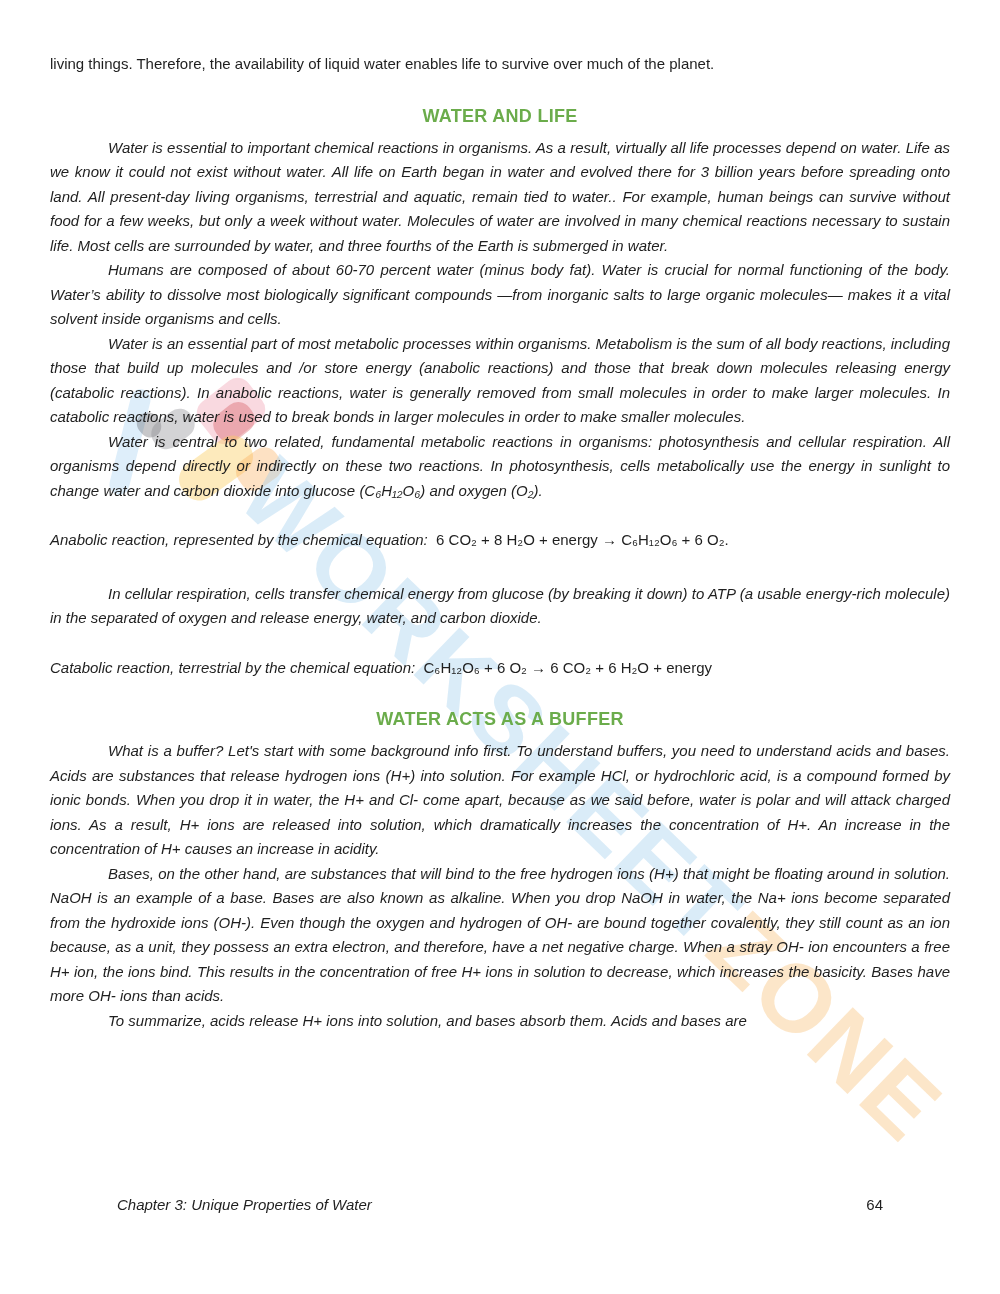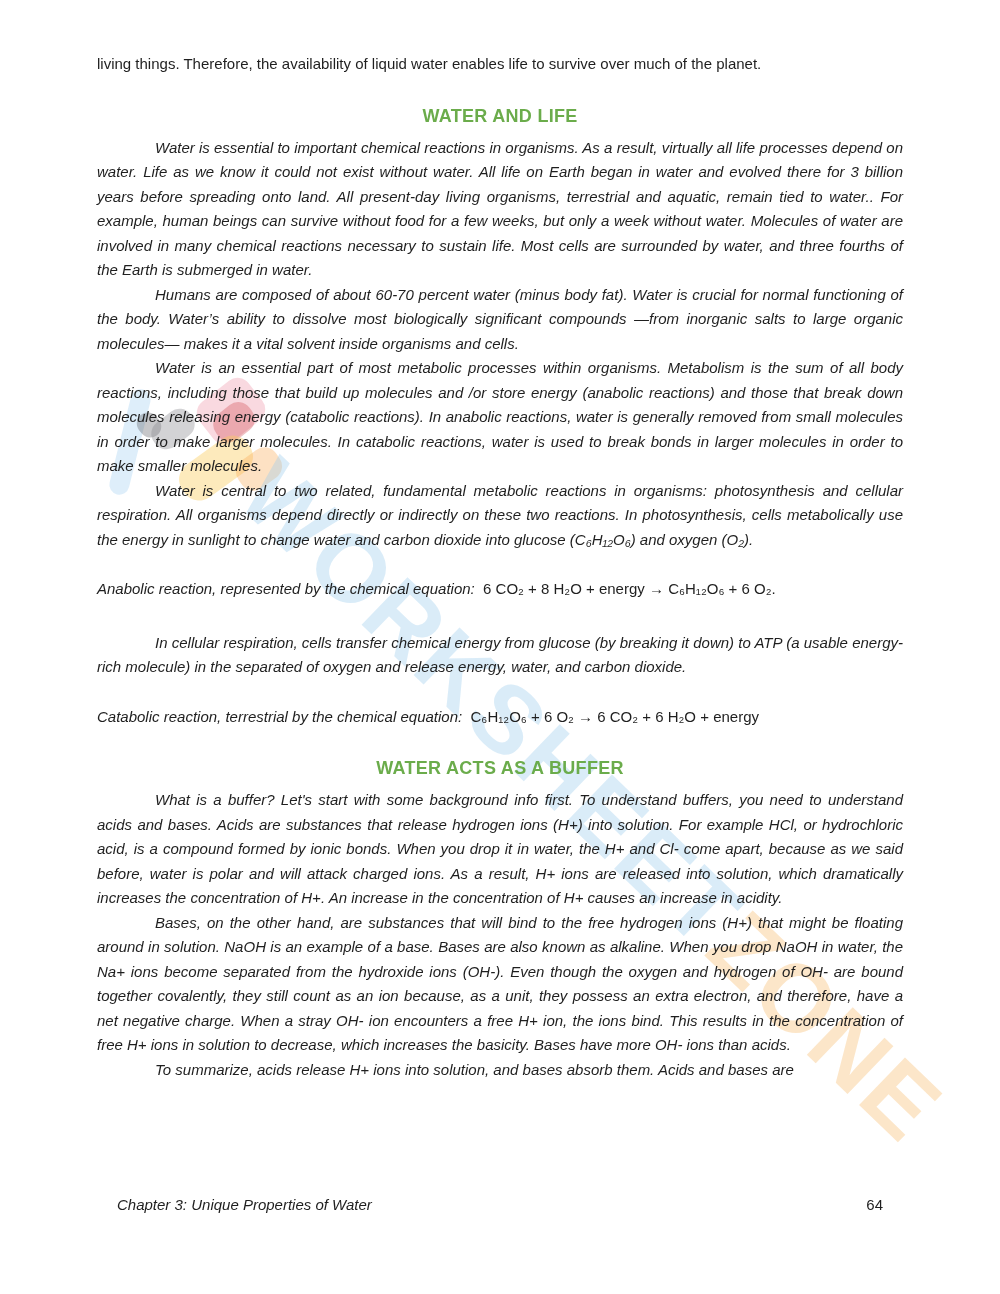--- a/index.html
+++ b/index.html
@@ -34,21 +34,21 @@
   .blob-red    { left: 213px; top: 406px; width: 42px; height: 32px; background: rgba(208, 78, 84,0.35); transform: rotate(-38deg); }
   .blob-gray   { left: 150px; top: 414px; width: 46px; height: 30px; background: rgba(140,140,145,0.38); transform: rotate(-38deg); }
   .blob-dark   { left: 138px; top: 412px; width: 22px; height: 26px; background: rgba( 70, 70, 75,0.30); transform: rotate(-38deg); }
   .blob-yellow { left: 176px; top: 448px; width: 80px; height: 40px; background: rgba(250,205, 95,0.42); transform: rotate(-36deg); border-radius: 18px; }
   .blob-orange { left: 236px; top: 452px; width: 46px; height: 34px; background: rgba(248,170, 82,0.35); transform: rotate(-36deg); }
   .blob-bluestroke { left: 120px; top: 388px; width: 20px; height: 108px; background: rgba(160,205,240,0.35); transform: rotate(14deg); border-radius: 10px; }
 
   
   .content {
     position: relative; z-index: 1;
-    padding: 0 97px;
+    padding: 0 50px;
   }
   p.body {
     font-size: 15px;
     line-height: 24.5px;
     text-align: justify;
     margin: 0;
   }
   p.lead { margin-top: 52px; text-indent: 0; }
   p.ind  { text-indent: 58px; font-style: italic; }
   h2.sect {

